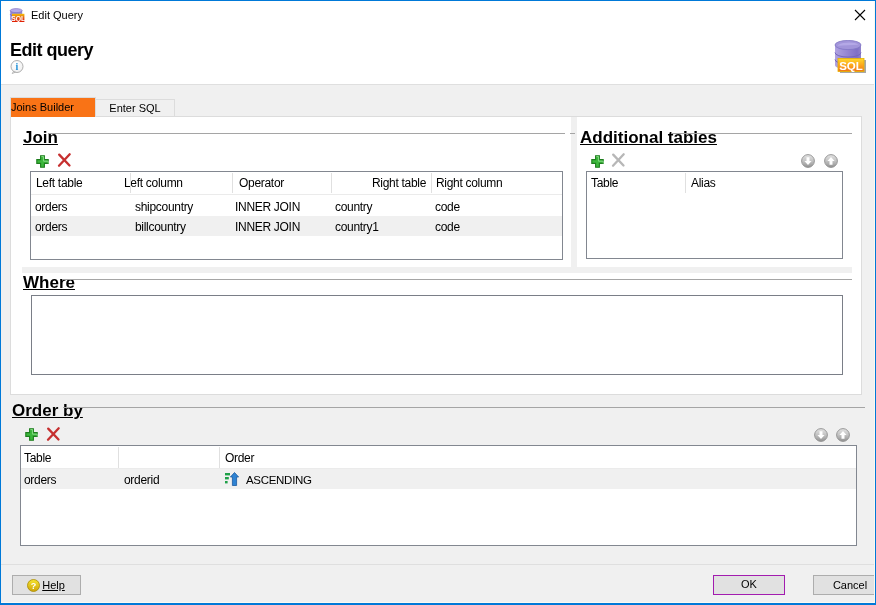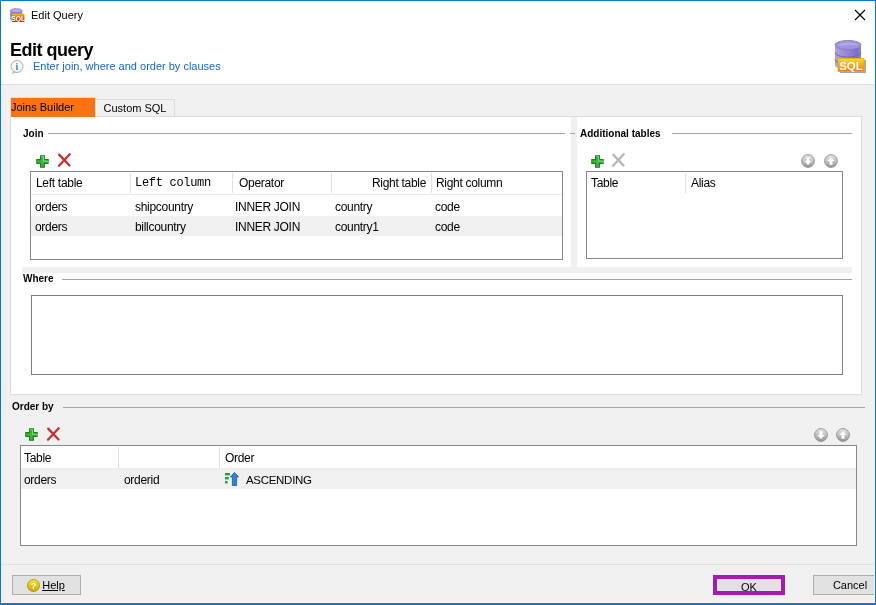--- a/index.html
+++ b/index.html
@@ -13,38 +13,38 @@
 .h1 { position:absolute; left:10px; top:10px; font-size:18px; font-weight:bold; letter-spacing:-0.5px; }
 .subtitle { position:absolute; left:33px; top:30px; color:#1666cb; font-size:11px; }
 
 .tab-active { position:absolute; left:10px; top:97px; width:86px; height:20px; background:#f97316;
   border:1px solid #dcdcdc; border-bottom:none; z-index:3; text-align:left; line-height:19px; }
 .tab-inactive { position:absolute; left:95px; top:99px; width:80px; height:17px; background:#f0f0f0;
   border:1px solid #dcdcdc; border-bottom:none; z-index:1; text-align:center; line-height:16px; }
 .page { position:absolute; left:10px; top:116px; width:852px; height:279px; background:#fff; border:1px solid #dcdcdc; }
 
 .gline { position:absolute; height:1px; background:#a5a5a5; }
-.glabel { position:absolute; font-weight:bold; font-size:10px; }
+.glabel { position:absolute; font-weight:bold; font-size:17px;text-decoration:underline; }
 
 .split-v { position:absolute; left:571px; top:117px; width:6px; height:150px; background:#f0f0f0; }
 .split-h { position:absolute; left:22px; top:267px; width:830px; height:6px; background:#f0f0f0; }
 
 .tbl { position:absolute; background:#fff; border:1px solid #828790; font-size:12px; letter-spacing:-0.3px; }
 .th { position:absolute; top:0; height:22px; line-height:23px; }
 .colsep { position:absolute; top:1px; width:1px; height:20px; background:#e0e0e0; }
 .hsep { position:absolute; left:0; right:0; height:1px; background:#ebebeb; }
 .row { position:absolute; left:0; right:0; }
 .hl { background:#f0f0f0; }
 .cell { position:absolute; top:0; }
 
 .wherebox { position:absolute; left:31px; top:295px; width:812px; height:80px; background:#fff; border:1px solid #7a7e87; }
 
 .botsep { position:absolute; left:0; top:564px; width:876px; height:1px; background:#dfdfdf; }
 .btn { position:absolute; background:#e1e1e1; border:1px solid #adadad; text-align:center; font-size:11px; }
-.btn-ok { left:713px; top:575px; width:72px; height:20px; border:4px solid #a21caf; line-height:16px; }
+.btn-ok { left:713px; top:575px; width:72px; height:20px; border:1px solid #a21caf; line-height:16px; }
 .btn-cancel { left:795px; top:575px; width:74px; height:20px; line-height:19px;margin-left:18px; }
 .btn-help { left:12px; top:575px; width:69px; height:20px; }
 
 .b { position:absolute; background:#0079d8; z-index:50; }
 </style>
 </head>
 <body>
 
 <div class="titlebar">
   <svg class="abs" style="left:9px; top:7px;" width="16" height="16" viewBox="0 0 16 16">
@@ -74,21 +74,20 @@
         <radialGradient id="ig" cx="0.4" cy="0.3" r="0.9">
       <stop offset="0" stop-color="#ffffff"></stop>
           <stop offset="0.7" stop-color="#f2f2f2"></stop>
           <stop offset="1" stop-color="#d9d9d9"></stop>
         </radialGradient>
       </defs>
     <circle cx="7" cy="6.5" r="6" fill="url(#ig)" stroke="#a6a6a6" stroke-width="0.9"></circle>
     <path d="M3.4,11.4 L2.2,13.6 L5.4,12.2 Z" fill="#ececec" stroke="#a6a6a6" stroke-width="0.7"></path>
     <text x="7" y="10.2" font-size="10" font-weight="bold" fill="#2090d8" text-anchor="middle" font-family="Liberation Serif">i</text>
   </svg>
-  <div class="subtitle">Enter join, where and order by clauses</div>
 
   <svg class="abs" style="left:834px; top:10px;" width="32" height="33" viewBox="0 0 32 33">
     <defs>
       <linearGradient id="cyl" x1="0" y1="0" x2="1" y2="0">
         <stop offset="0" stop-color="#b0a3e2"></stop>
           <stop offset="0.5" stop-color="#9384d2"></stop>
           <stop offset="0.85" stop-color="#7f6fc5"></stop>
           <stop offset="1" stop-color="#9083cc"></stop>
       </linearGradient>
       <linearGradient id="sqlbox" x1="0" y1="0" x2="0" y2="1">
@@ -102,37 +101,37 @@
     <path d="M1,19.5 a13,4.6 0 0 0 26,0" fill="none" stroke="#7466bb" stroke-width="1"></path>
     <ellipse cx="14" cy="5" rx="13" ry="4.6" fill="#a295da" stroke="#8276c4" stroke-width="0.8"></ellipse>
     <path d="M3.5,5.8 a11,3.6 0 0 1 21,-1" fill="#b4a8e6"></path>
     <rect x="6" y="20" width="26" height="13" fill="#a7a7a7"></rect>
     <rect x="4" y="18.5" width="26" height="13" fill="url(#sqlbox)" stroke="#e8b400" stroke-width="0.8"></rect>
     <text x="17" y="29.5" font-size="11.5" font-weight="bold" fill="#fff" text-anchor="middle" font-family="Liberation Sans">SQL</text>
   </svg>
 </div>
 
 <div class="tab-active">Joins Builder</div>
-<div class="tab-inactive">Custom SQL</div>
+<div class="tab-inactive">Enter SQL</div>
 <div class="page"></div>
 
 <div class="glabel" style="left:23px; top:128px;">Join</div>
 <div class="gline" style="left:48px; top:133px; width:517px;"></div>
 
 <svg class="abs" style="left:36px; top:155px;" width="13" height="13" viewBox="0 0 13 13">
   <path d="M4.6,0.8 h3.8 v3.8 h3.8 v3.8 H8.4 v3.8 H4.6 V8.4 H0.8 V4.6 h3.8 Z" fill="#3cb83c" stroke="#1e7d1e" stroke-width="1.1"></path>
   <path d="M5.4,1.6 h2.2 v4.6 h4.6 v2.2" fill="none" stroke="#8fe08f" stroke-width="0.9"></path>
 </svg>
 <svg class="abs" style="left:57px; top:152px;" width="15" height="16" viewBox="0 0 15 16">
   <path d="M2.2,2.6 L12.5,13.5 M12.7,2.3 L2,13.7" stroke="#c62f2f" stroke-width="2.3" fill="none" stroke-linecap="round"></path>
 </svg>
 
 <div class="tbl" style="left:30px; top:171px; width:533px; height:89px;">
   <div class="th" style="left:5px;">Left table</div>
-  <div class="th" style="left:104px;font-family:Liberation Mono, monospace;">Left column</div>
+  <div class="th" style="left:93px;">Left column</div>
   <div class="th" style="left:208px;">Operator</div>
   <div class="th" style="left:305px;margin-left:36px;">Right table</div>
   <div class="th" style="left:405px;">Right column</div>
   <div class="colsep" style="left:99px;"></div>
   <div class="colsep" style="left:201px;"></div>
   <div class="colsep" style="left:300px;"></div>
   <div class="colsep" style="left:400px;"></div>
   <div class="hsep" style="top:22px;"></div>
   <div class="row" style="top:23px; height:21px; line-height:25px;">
     <div class="cell" style="left:4px;">orders</div>

